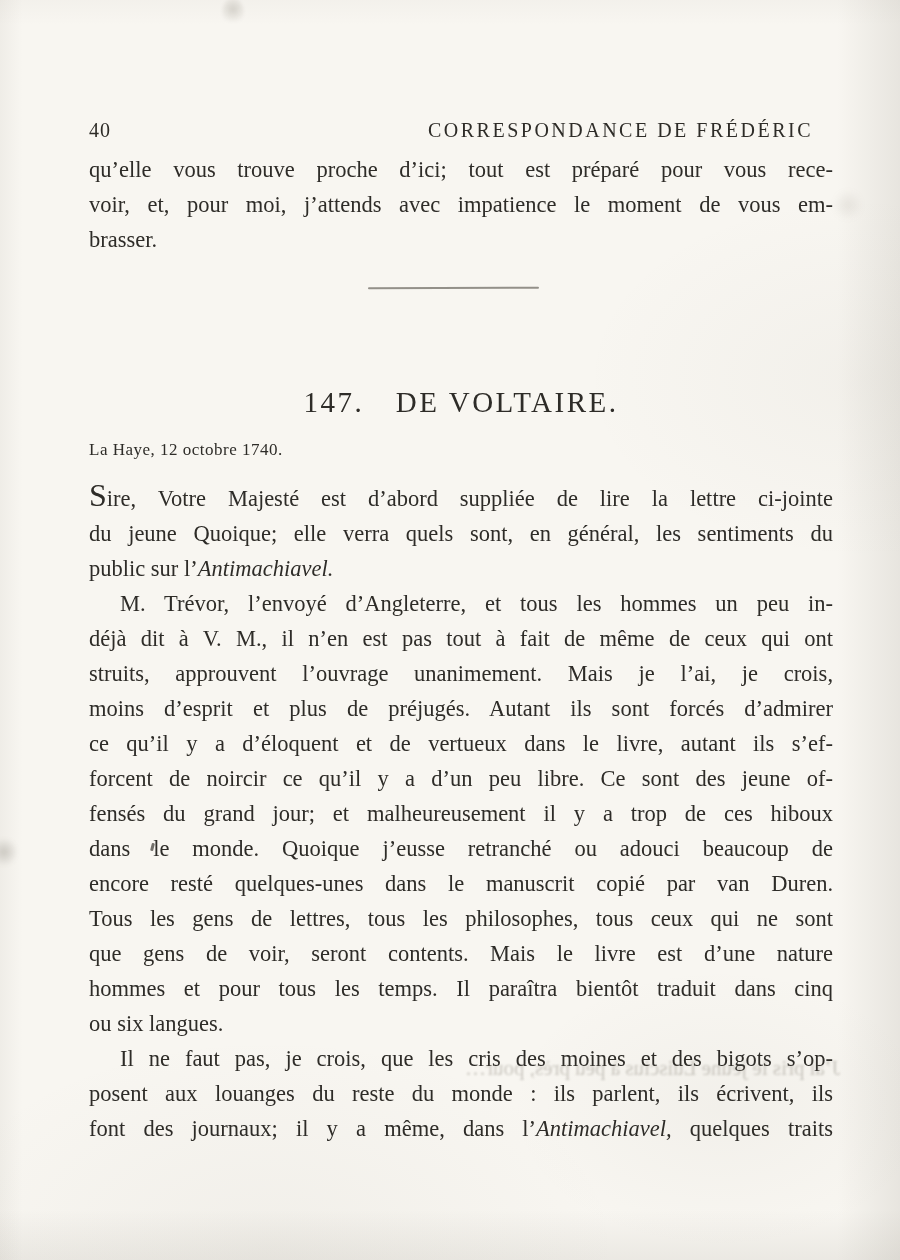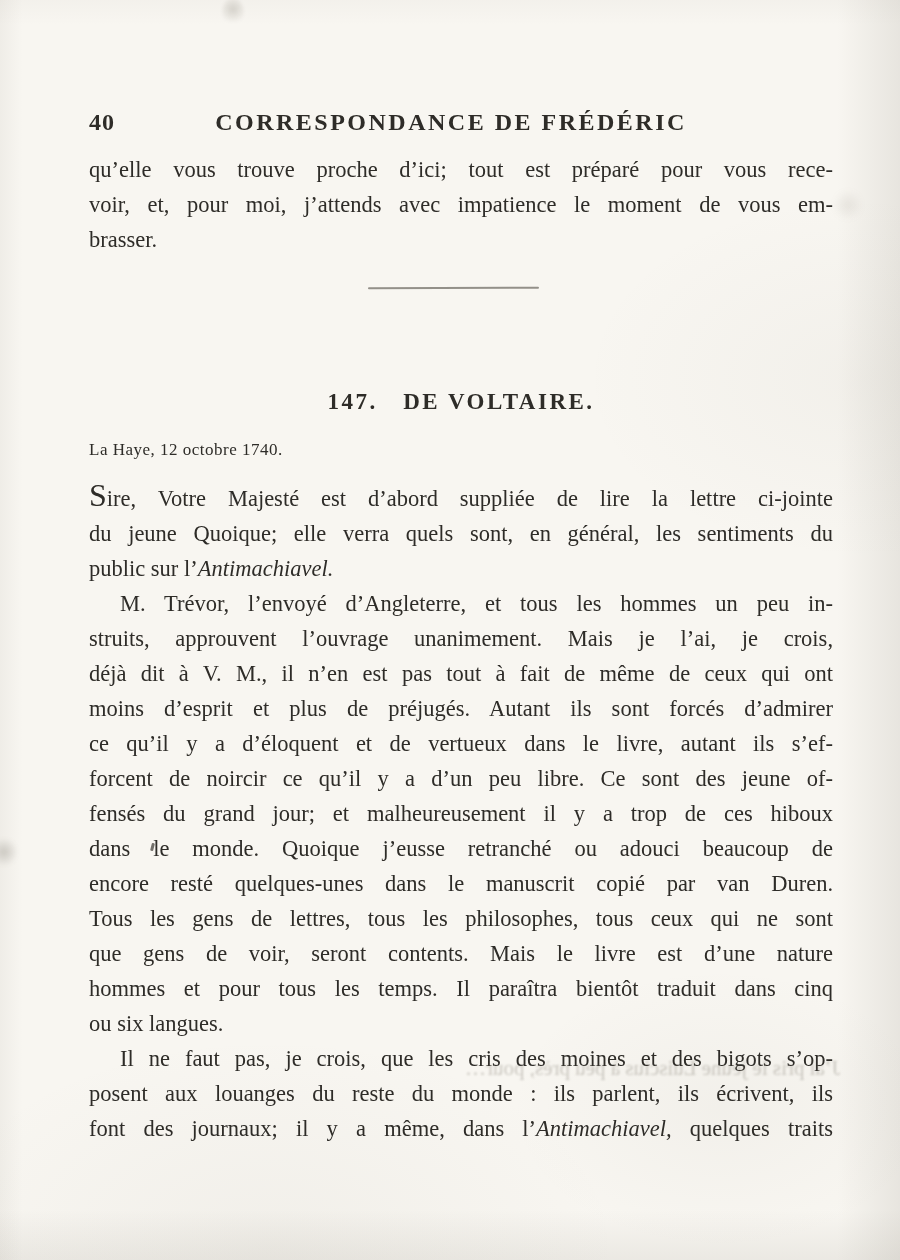--- a/index.html
+++ b/index.html
@@ -17,34 +17,34 @@
     color:#2e2c28;
   }
   .page::before{ 
     content:"";position:absolute;inset:0;
     background:
       radial-gradient(ellipse 300px 200px at 80% 88%, rgba(130,124,110,0.05), transparent 70%),
       radial-gradient(ellipse 400px 260px at 96% 30%, rgba(130,124,110,0.05), transparent 70%),
       radial-gradient(ellipse 500px 300px at 30% 99%, rgba(130,124,110,0.06), transparent 70%);
     pointer-events:none;
   }
-  .running-head{position:absolute;top:106px;left:89px;width:744px;height:32px;font-size:24px;line-height:32px;font-weight:bold;}
+  .running-head{position:absolute;top:114px;left:89px;width:744px;height:32px;font-size:20px;line-height:32px;}
   .folio{position:absolute;left:0;top:0;letter-spacing:1px;}
-  .running-title{position:absolute;left:0;top:0;width:724px;text-align:center;letter-spacing:2.5px;}
+  .running-title{position:absolute;left:0;top:0;width:724px;text-align:right;letter-spacing:2.5px;}
   .textcol{position:absolute;left:89px;width:744px;font-size:22.5px;line-height:35px;}
   .carryover{top:152px;}
   .letter-body{top:481px;}
   .bodyline{height:35px;white-space:normal;}
   .bodyline.just{text-align:justify;text-align-last:justify;}
   .bodyline.indent{text-indent:31px;}
   .dropcap{font-size:32px;line-height:1px;}
   .ital{font-style:italic;text-align:center;}
   .divider{position:absolute;left:368px;top:287px;width:171px;height:2px;background:#716e66;opacity:.75;border-radius:1px;transform:rotate(-0.15deg);}
   .letter-heading{position:absolute;left:89px;top:386px;width:744px;margin:0;text-align:center;
-    font-size:23px;font-weight:bold;letter-spacing:2.5px;line-height:32px;}
+    font-size:29px;font-weight:normal;letter-spacing:2.5px;line-height:32px;}
   .dateline{position:absolute;left:89px;top:437px;width:744px;text-align:left;padding-right:61px;
     box-sizing:border-box;font-size:17px;line-height:26px;letter-spacing:0.5px;}
   .ghost{position:absolute;top:1053px;left:240px;width:600px;
     transform:scaleX(-1);font-size:21px;line-height:30px;
     color:rgba(116,110,100,0.34);filter:blur(1.1px);}
   .smudge{position:absolute;border-radius:50%;pointer-events:none;}
   .smudge-top{left:222px;top:-2px;width:22px;height:28px;
     background:radial-gradient(circle at 50% 40%, rgba(150,145,134,0.75), rgba(150,145,134,0) 70%);
     filter:blur(1.5px);opacity:.45;}
   .smudge-right{left:834px;top:188px;width:28px;height:34px;
@@ -76,22 +76,22 @@
 
   <h2 class="letter-heading">147. DE VOLTAIRE.</h2>
 
   <div class="dateline">La Haye, 12 octobre 1740.</div>
 
   <div class="textcol letter-body">
       <div class="bodyline just"><span class="dropcap">S</span><span>ire, Votre Majesté est d’abord suppliée de lire la lettre ci-jointe</span></div>
       <div class="bodyline just"><span>du jeune Quoique; elle verra quels sont, en général, les sentiments du</span></div>
       <div class="bodyline"><span>public sur l’</span><span class="ital">Antimachiavel.</span></div>
       <div class="bodyline just indent"><span>M. Trévor, l’envoyé d’Angleterre, et tous les hommes un peu in-</span></div>
+      <div class="bodyline just"><span>déjà dit à V. M., il n’en est pas tout à fait de même de ceux qui ont</span></div>
       <div class="bodyline just"><span>struits, approuvent l’ouvrage unanimement. Mais je l’ai, je crois,</span></div>
-      <div class="bodyline just"><span>déjà dit à V. M., il n’en est pas tout à fait de même de ceux qui ont</span></div>
       <div class="bodyline just"><span>moins d’esprit et plus de préjugés. Autant ils sont forcés d’admirer</span></div>
       <div class="bodyline just"><span>ce qu’il y a d’éloquent et de vertueux dans le livre, autant ils s’ef-</span></div>
       <div class="bodyline just"><span>forcent de noircir ce qu’il y a d’un peu libre. Ce sont des jeune of-</span></div>
       <div class="bodyline just"><span>fensés du grand jour; et malheureusement il y a trop de ces hiboux</span></div>
       <div class="bodyline just"><span>dans le monde. Quoique j’eusse retranché ou adouci beaucoup de</span></div>
       <div class="bodyline just"><span>encore resté quelques-unes dans le manuscrit copié par van Duren.</span></div>
       <div class="bodyline just"><span>Tous les gens de lettres, tous les philosophes, tous ceux qui ne sont</span></div>
       <div class="bodyline just"><span>que gens de voir, seront contents. Mais le livre est d’une nature</span></div>
       <div class="bodyline just"><span>hommes et pour tous les temps. Il paraîtra bientôt traduit dans cinq</span></div>
       <div class="bodyline"><span>ou six langues.</span></div>

